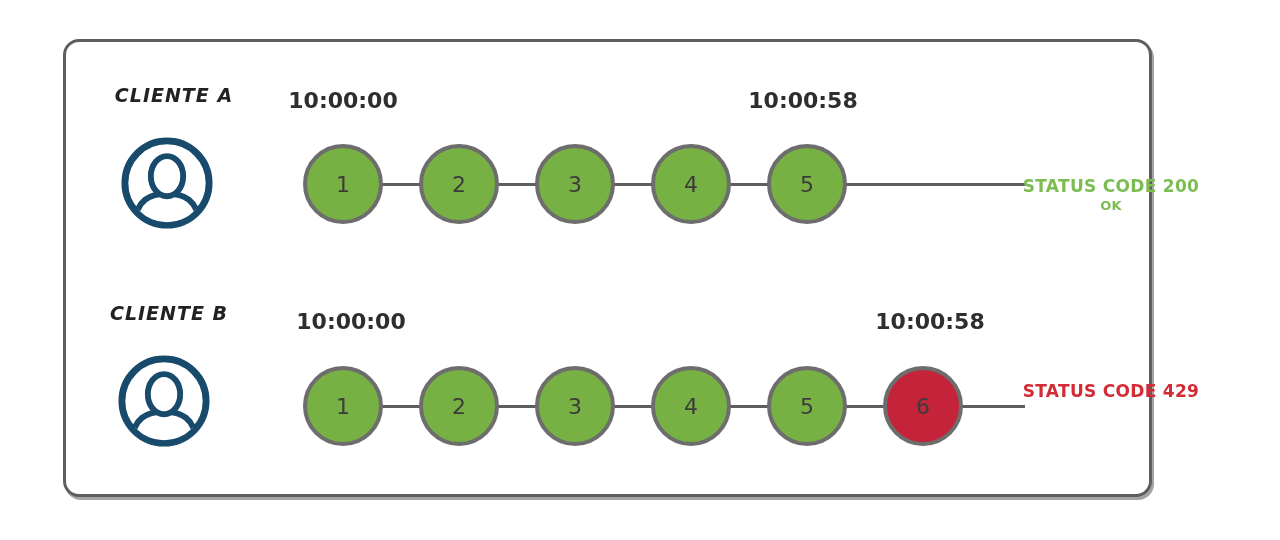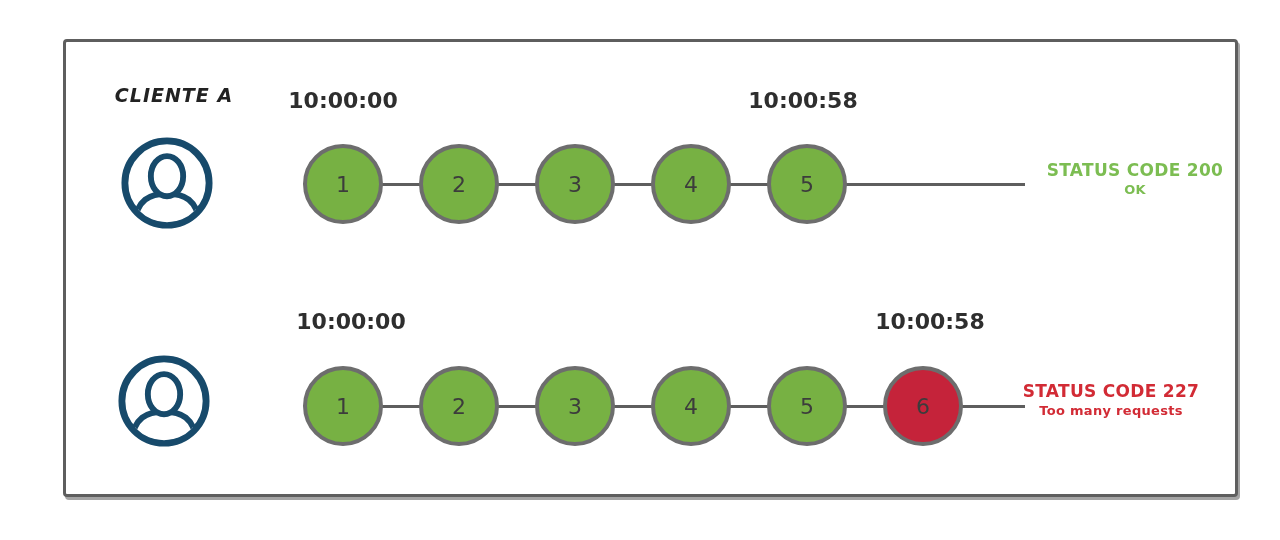--- a/index.html
+++ b/index.html
@@ -1,22 +1,22 @@
 <!DOCTYPE html>
 <html style="--ok: #77b143; --limited: #c5233a; --status_ok_text: #7cbd52; --status_limited_text: #d22b35; --stroke: #6d6d6d; --line: #5e5e5e; --avatar: #174a6b; --timestamp: #2e2e2e; --number: #3c3c3c;"><head>
 <meta charset="utf-8">
 <style>
   html,body{margin:0;padding:0;background:#ffffff;}
   .canvas{
     position:relative;width:1280px;height:540px;background:#ffffff;overflow:hidden;
     font-family:"Liberation Sans",sans-serif;
   }
   .panel{
-    position:absolute;left:63px;top:39px;width:1175px;height:458px;
-    box-sizing:border-box;border:3px solid var(--line,#5e5e5e);border-radius:4px;
+    position:absolute;left:63px;top:39px;width:1089px;height:458px;
+    box-sizing:border-box;border:3px solid var(--line,#5e5e5e);border-radius:16px;
     background:#ffffff;box-shadow:2px 3px 0 rgba(90,90,90,.55);
   }
   .row{position:absolute;left:0;top:0;width:100%;height:100%;pointer-events:none;}
   .client-label{
     position:absolute;width:170px;text-align:center;
     font-family:"DejaVu Sans",sans-serif;font-style:italic;font-weight:bold;
     font-size:19px;letter-spacing:1px;color:#222;white-space:nowrap;
   }
   .row-a .client-label{left:23px;top:42px;}
   .row-b .client-label{left:18px;top:260px;}
@@ -48,21 +48,21 @@
     display:flex;align-items:center;justify-content:center;
     font-family:"DejaVu Sans",sans-serif;font-size:22px;color:var(--number,#3c3c3c);
   }
   .circle.ok{background:var(--ok,#77b143);}
   .circle.limited{background:var(--limited,#c5233a);}
   .status{
     position:absolute;width:190px;text-align:center;
     font-family:"DejaVu Sans",sans-serif;font-weight:bold;letter-spacing:.3px;
     line-height:1.2;white-space:nowrap;
   }
-  .row-a .status{left:950px;top:118px;margin-left:24px;}
+  .row-a .status{left:950px;top:134px;}
   .row-b .status{left:950px;top:339px;}
   .status .line1{font-size:17px;}
   .status .line2{font-size:13px;margin-top:2px;}
   .status.ok{color:var(--status_ok_text,#7cbd52);}
   .status.limited{color:var(--status_limited_text,#d22b35);}
 </style>
 </head>
 <body>
 
 <div class="canvas">
@@ -94,20 +94,21 @@
           <div class="circle ok" style="left: 348px;">4</div>
           <div class="circle ok" style="left: 464px;">5</div>
         </div>
       <div class="status ok">
         <div class="line1">STATUS CODE 200</div>
         <div class="line2">OK</div>
       </div>
     </section>
 
     <section class="row row-b">
+      <div class="client-label">CLIENTE B</div>
       <div class="avatar">
         <svg viewBox="0 0 96 96" aria-hidden="true">
           <defs>
               <clipPath id="avclipB">
                 <circle cx="48" cy="48" r="40"></circle>
               </clipPath>
             </defs>
           <circle cx="48" cy="48" r="43" fill="#ffffff" stroke="currentColor" stroke-width="7"></circle>
           <g clip-path="url(#avclipB)">
             <path d="M14 92 C17 64 31 59 48 59 C65 59 79 64 82 92" fill="#ffffff" stroke="currentColor" stroke-width="6"></path>
@@ -120,19 +121,18 @@
       <div class="timeline-line"></div>
       <div class="circles">
           <div class="circle ok" style="left: 0px;">1</div>
           <div class="circle ok" style="left: 116px;">2</div>
           <div class="circle ok" style="left: 232px;">3</div>
           <div class="circle ok" style="left: 348px;">4</div>
           <div class="circle ok" style="left: 464px;">5</div>
           <div class="circle limited" style="left: 580px;">6</div>
         </div>
       <div class="status limited">
-        <div class="line1">STATUS CODE 227</div>
-        <div class="line2">Too many requests</div>
+        <div class="line1">STATUS CODE 429</div>
       </div>
     </section>
 
   </div>
 </div>
 
 </body></html>

